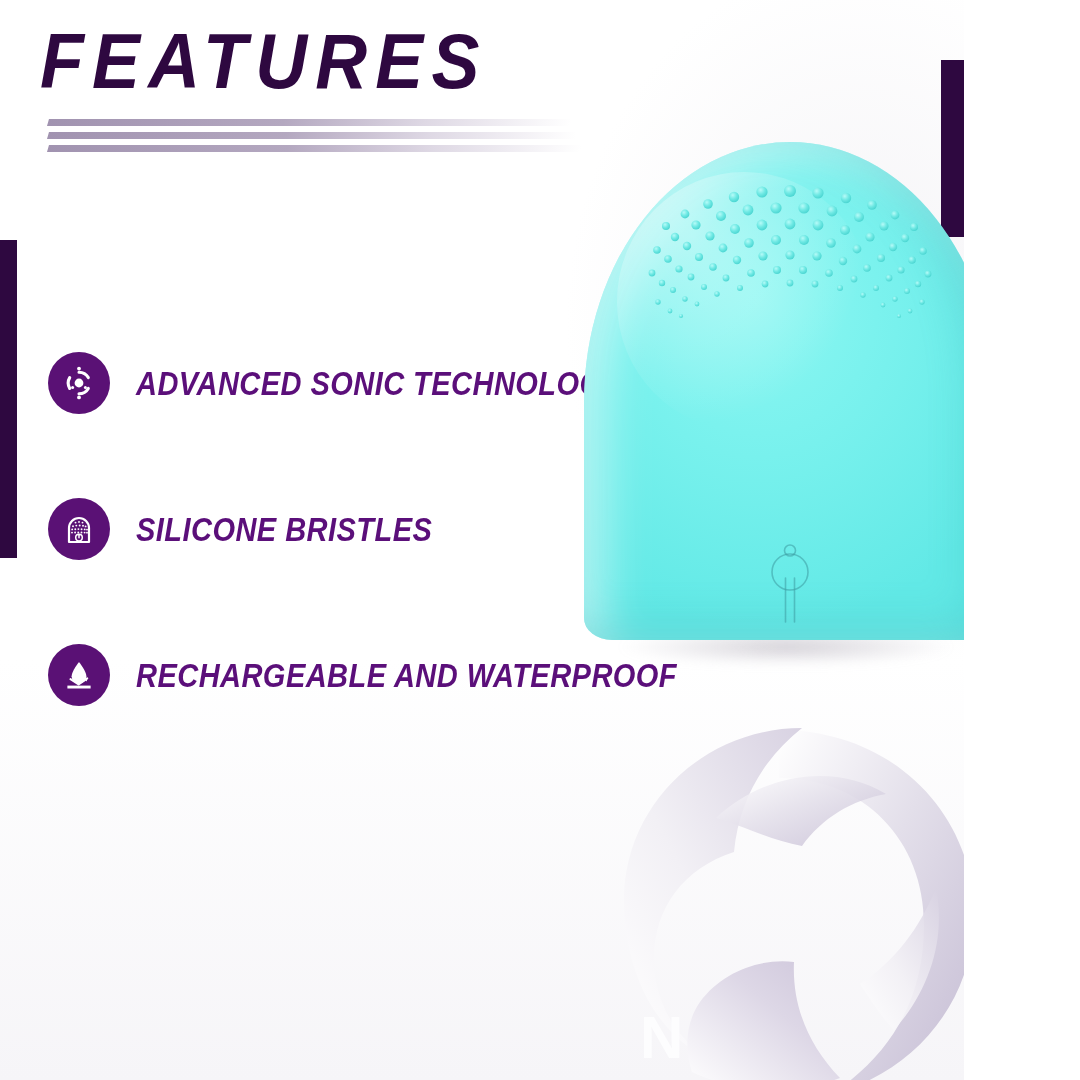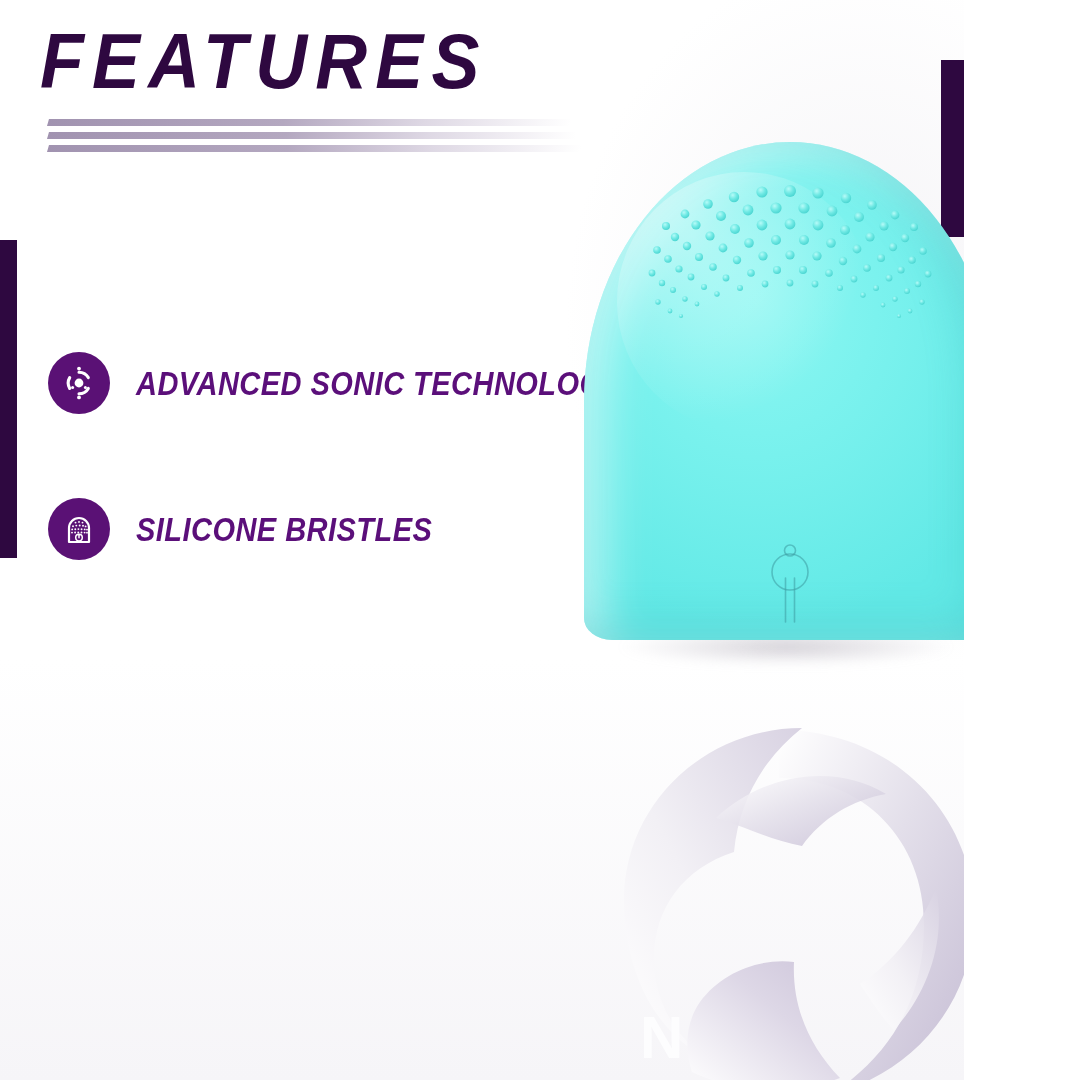--- a/index.html
+++ b/index.html
@@ -254,20 +254,31 @@
               <circle cx="25.6" cy="23.6" r="0.95"></circle>
               <circle cx="28" cy="23.7" r="0.9"></circle>
           </g>
           <circle cx="20" cy="28.6" r="3.3" fill="none" stroke="#ffffff" stroke-width="1.5"></circle>
           <line x1="20" y1="26.3" x2="20" y2="28.8" stroke="#ffffff" stroke-width="1.5" stroke-linecap="round"></line>
         </svg>
       </div>
       <div class="feature-label">SILICONE BRISTLES</div>
     </div>
 
+    <div class="feature-row">
+      <div class="feature-icon">
+        <svg width="40" height="40" viewBox="0 0 40 40" aria-hidden="true">
+          <path d="M20 7 C20 7 12.6 16.4 12.6 21.2 A7.4 7.4 0 0 0 27.4 21.2 C27.4 16.4 20 7 20 7 Z" fill="#ffffff"></path>
+          <rect x="8.4" y="30.6" width="23.2" height="2.9" fill="#ffffff"></rect>
+          <path d="M11.5 24.2 L19.6 29.4 L28.2 23.4" stroke="#ffffff" stroke-width="2.1" fill="none" stroke-linecap="round" stroke-linejoin="round"></path>
+          <path d="M28.4 23.3 L24.9 23.9 L27.7 26.5 Z" fill="#ffffff"></path>
+        </svg>
+      </div>
+      <div class="feature-label">RECHARGEABLE AND WATERPROOF</div>
+    </div>
 
   </div>
 
   <div class="product-stage">
     <div class="product-shadow"></div>
     <div class="product-body">
       <div class="product-sheen"></div>
 
       <svg class="bristle-zone" viewBox="0 0 412 220">
         <defs>

